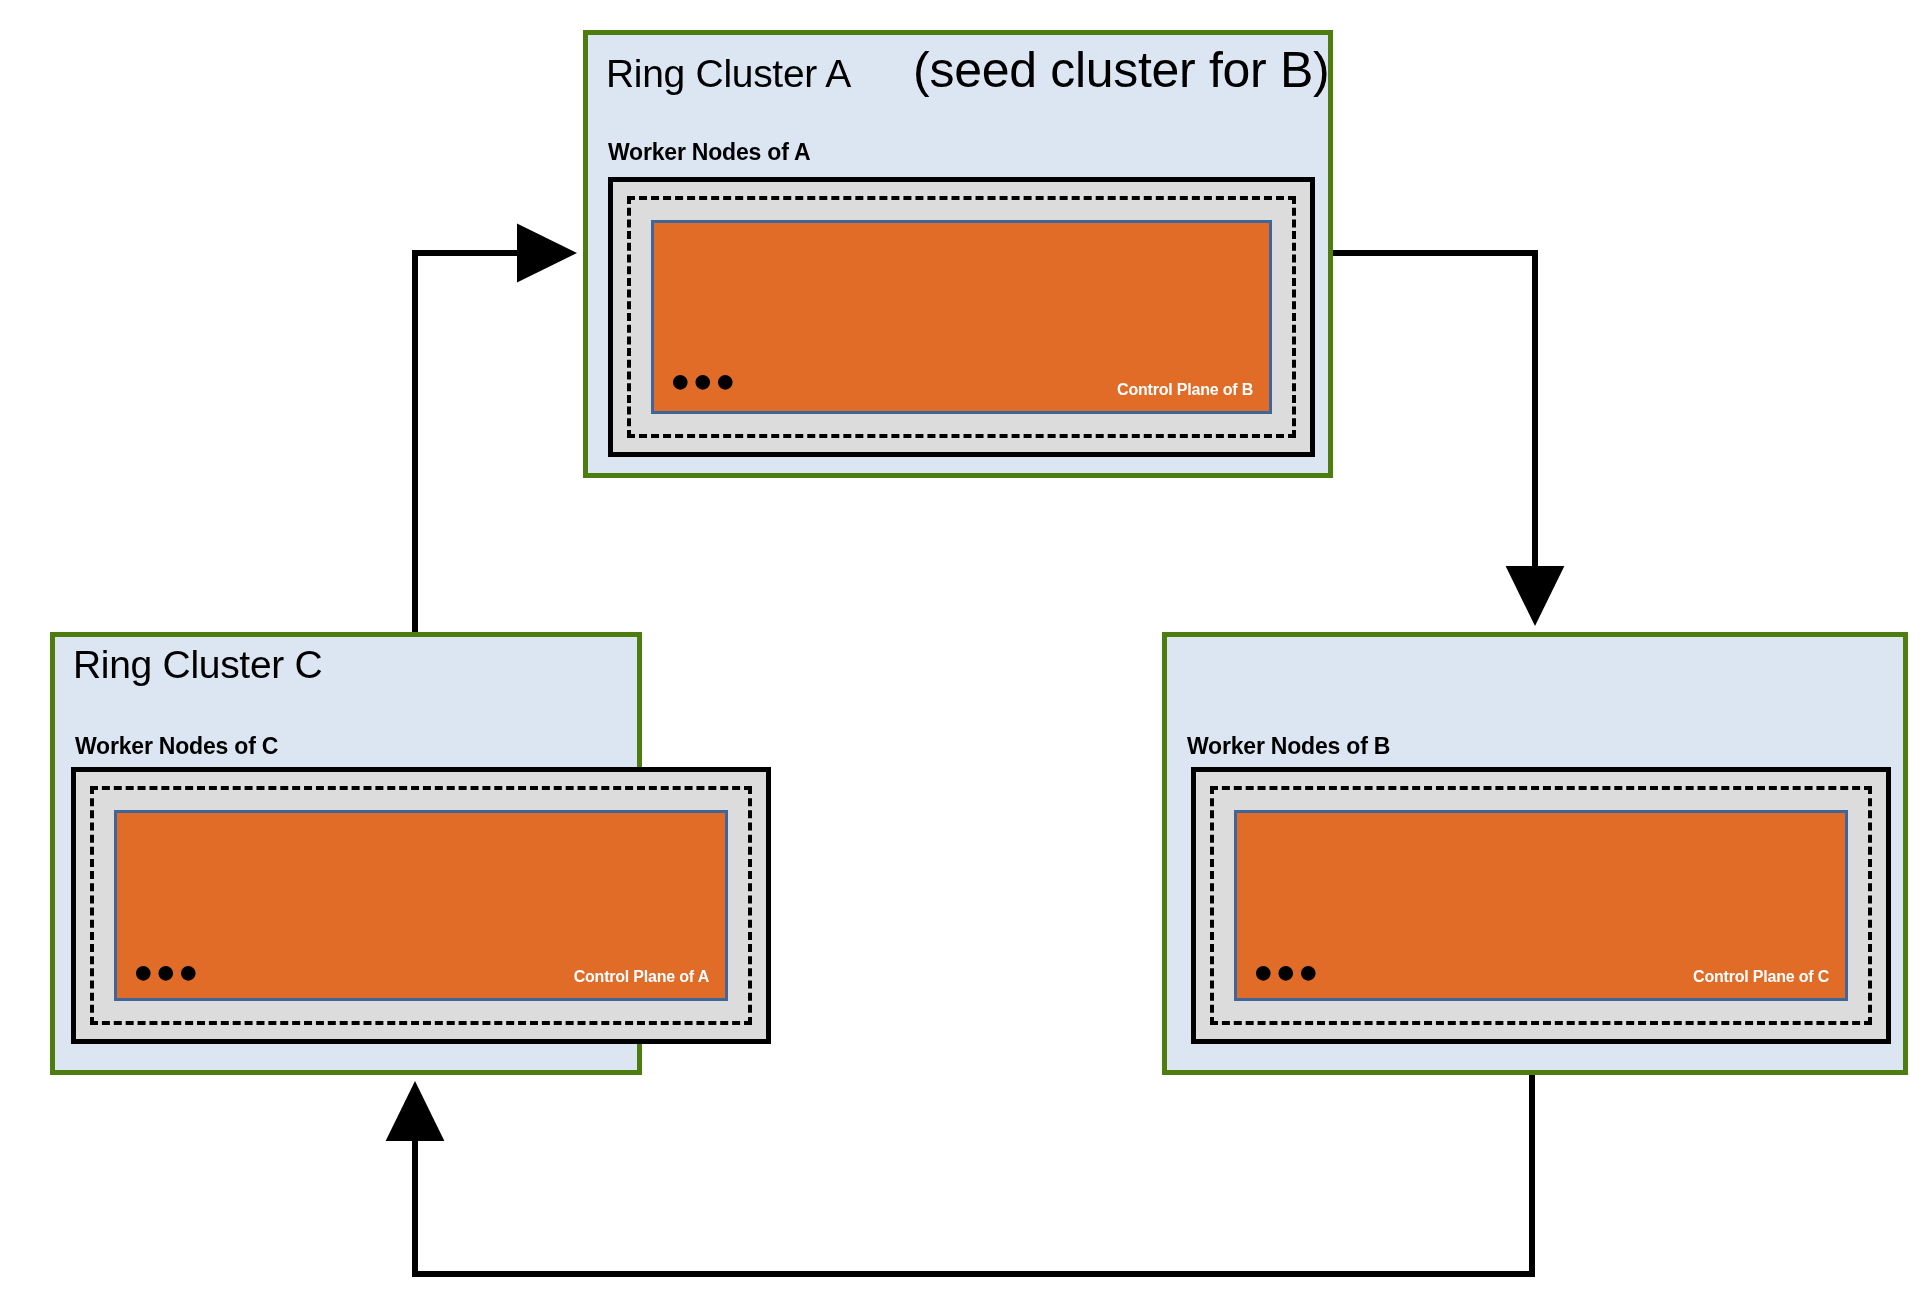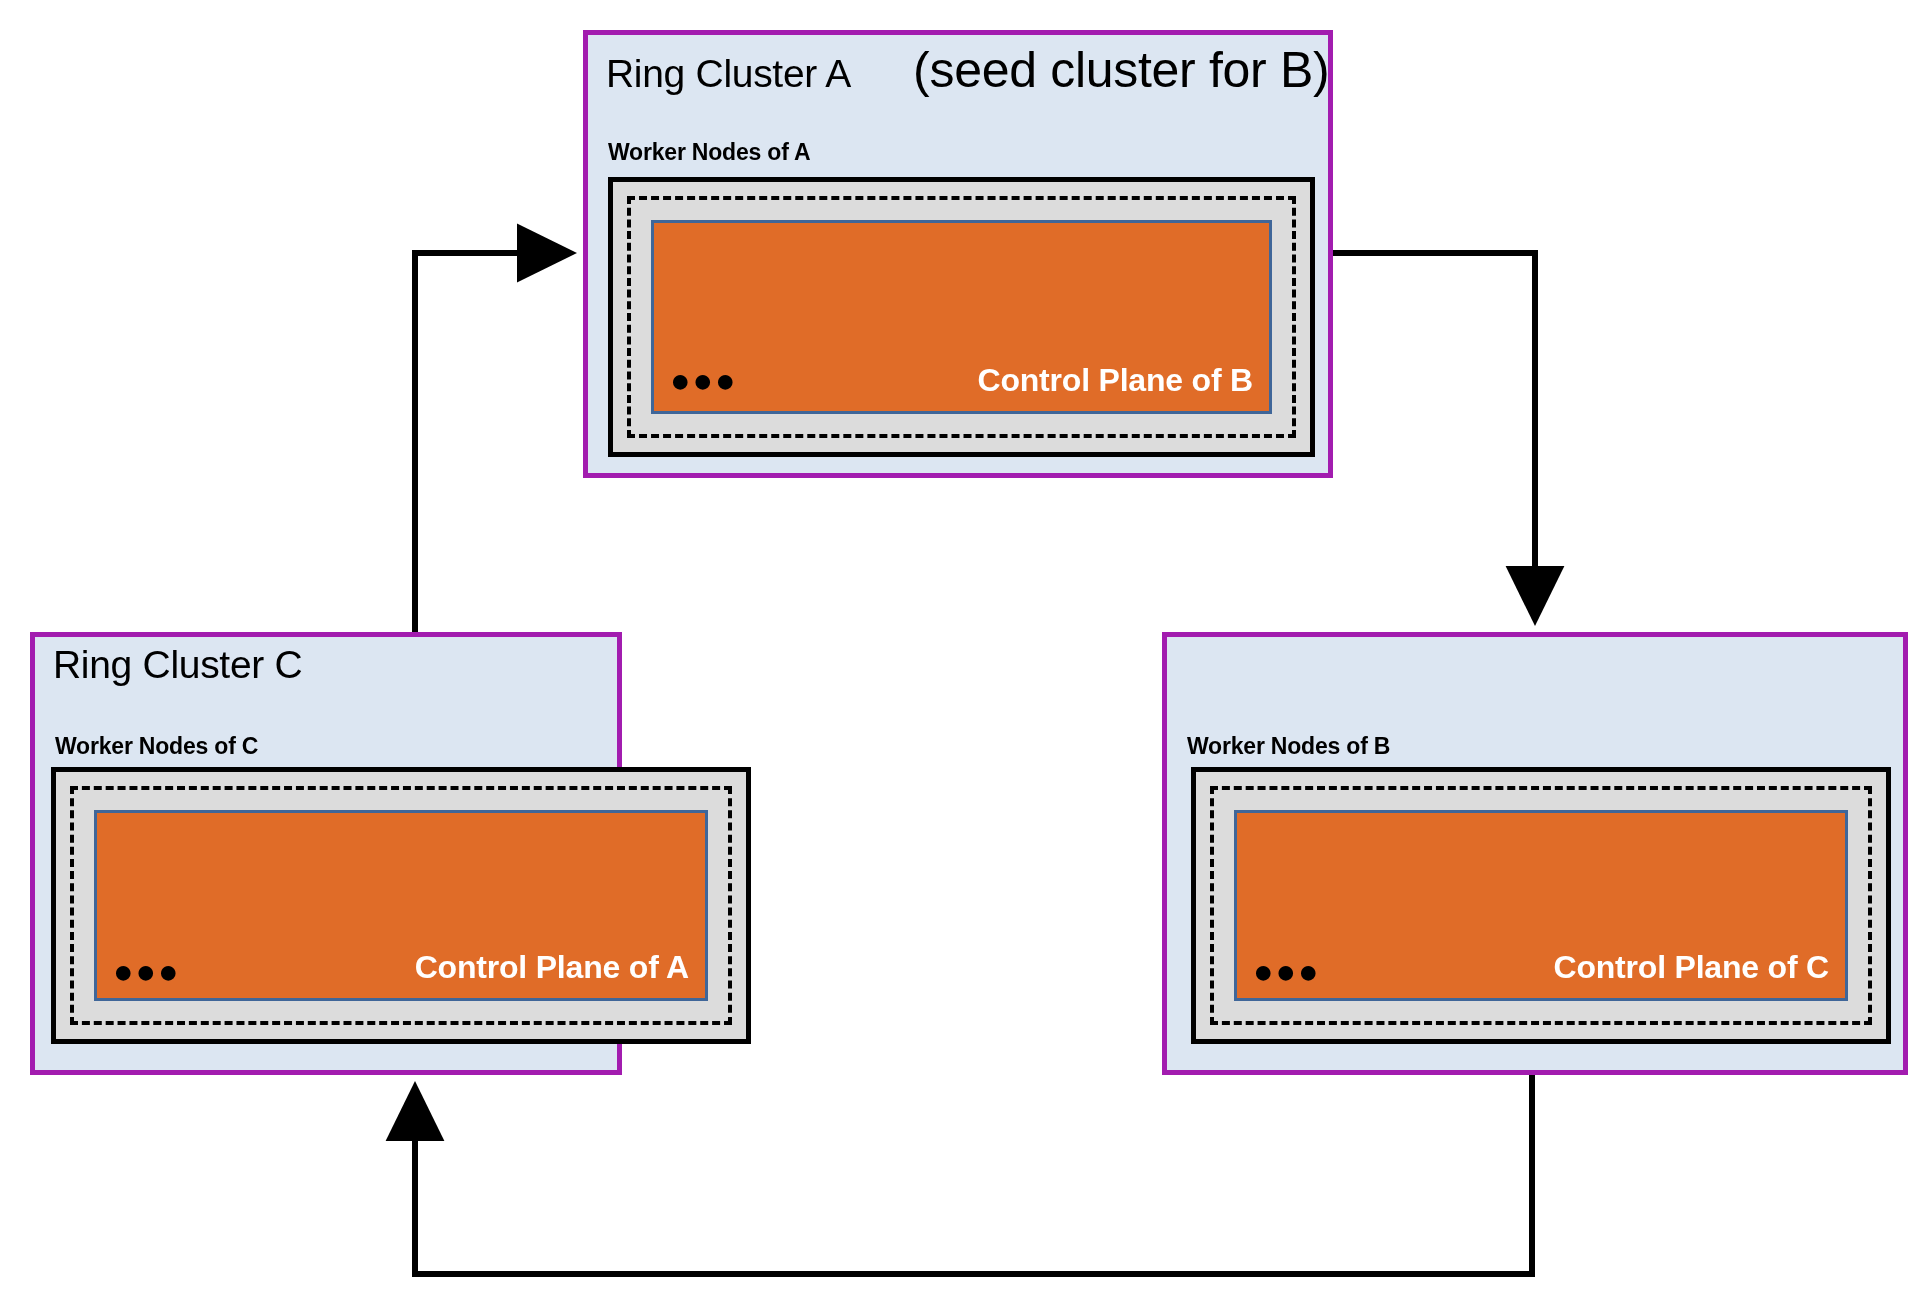--- a/index.html
+++ b/index.html
@@ -21,21 +21,21 @@
     position: absolute;
     left: 0;
     top: 0;
     width: 1924px;
     height: 1306px;
     pointer-events: none;
   }
   .cluster {
     position: absolute;
     background: #dce6f2;
-    border: 5px solid #a21caf;
+    border: 5px solid #4d7c0f;
     box-sizing: border-box;
   }
   .cluster-title {
     position: absolute;
     left: 18px;
     top: 6px;
     white-space: nowrap;
     display: flex;
     align-items: baseline;
   }
@@ -93,35 +93,35 @@
     font-size: 34px;
     line-height: 1;
     color: #000000;
     letter-spacing: 2px;
     font-weight: bold;
   }
   .cp-label {
     position: absolute;
     right: 16px;
     bottom: 12px;
-    font-size: 32px;
+    font-size: 16px;
     font-weight: bold;
     color: #ffffff;
     white-space: nowrap;
     letter-spacing: -0.2px;
   }
 
   
   #cluster-a { left: 583px; top: 30px; width: 750px; height: 448px; }
   #cluster-a .worker-label { top: 104px; }
   #cluster-a .worker-box { left: 20px; top: 142px; width: 707px; height: 280px; }
   #cluster-a .cp-dots { bottom: 14px; }
 
   
-  #cluster-c { left: 30px; top: 632px; width: 592px; height: 443px; }
+  #cluster-c { left: 50px; top: 632px; width: 592px; height: 443px; }
   #cluster-c .worker-label { top: 96px; }
   #cluster-c .worker-box { left: 16px; top: 130px; width: 700px; height: 277px; }
 
   
   #cluster-b { left: 1162px; top: 632px; width: 746px; height: 443px; }
   #cluster-b .worker-label { top: 96px; }
   #cluster-b .worker-box { left: 24px; top: 130px; width: 700px; height: 277px; }
 </style>
 </head>
 <body>

